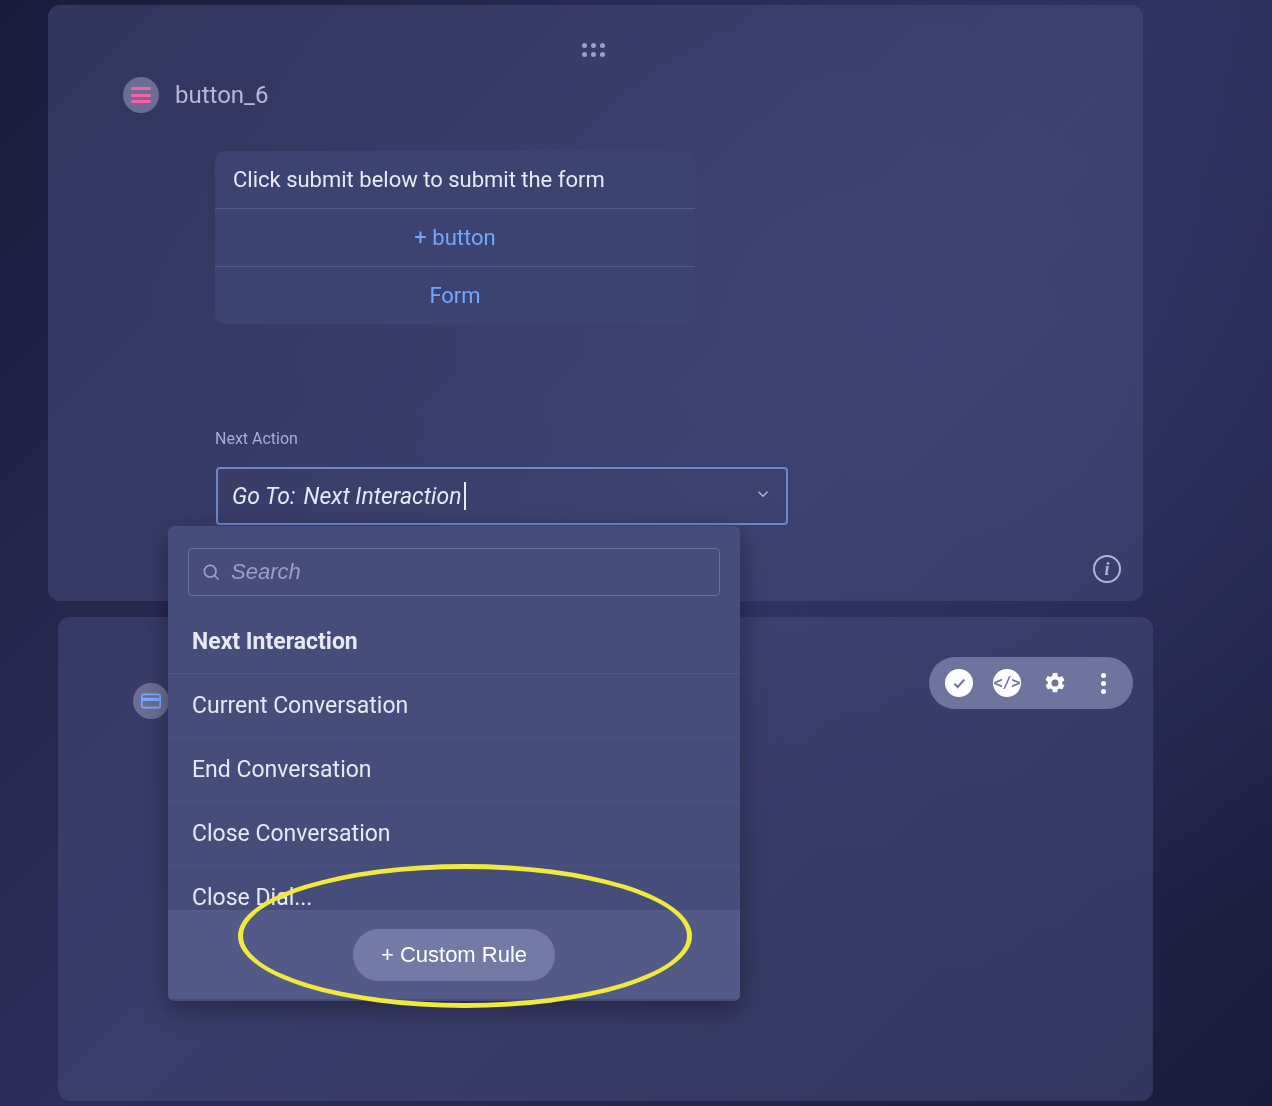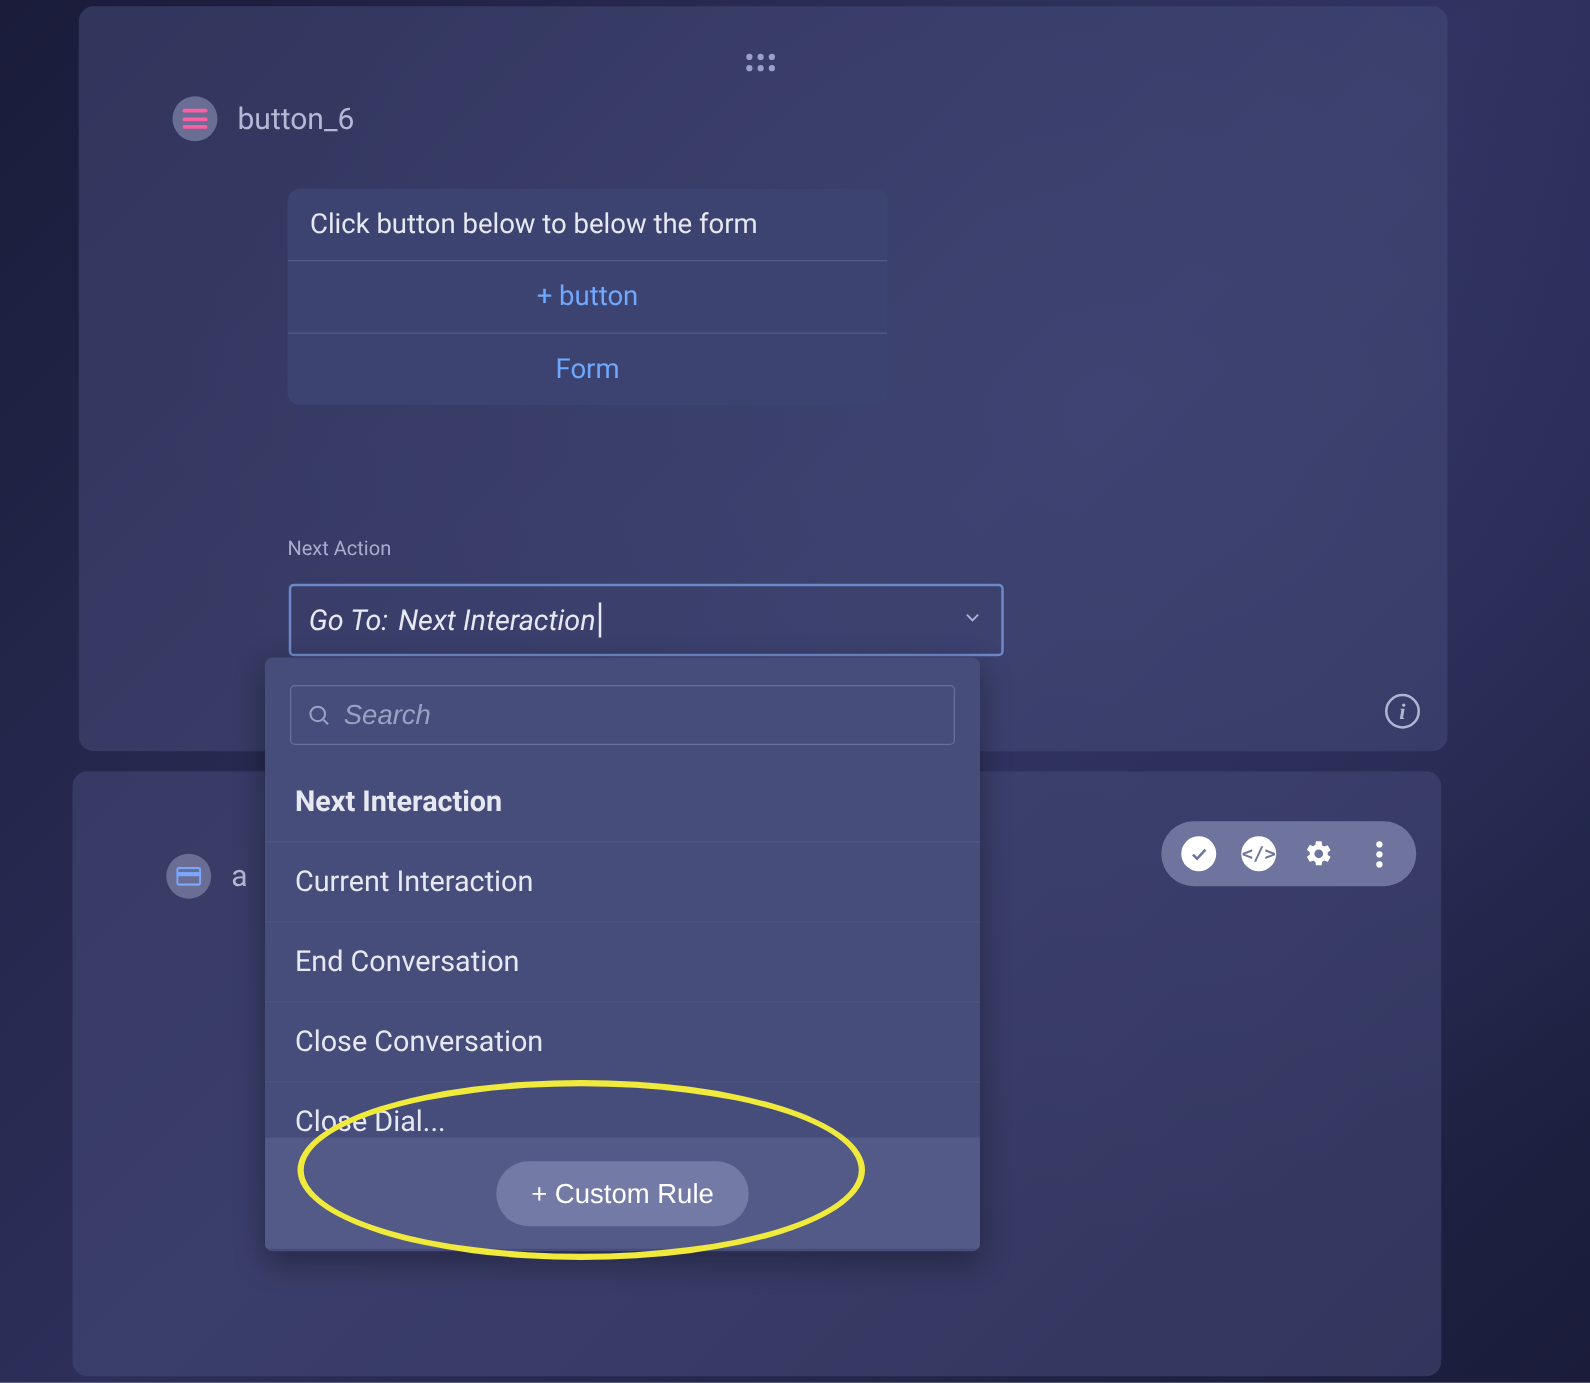--- a/index.html
+++ b/index.html
@@ -19,21 +19,21 @@
     pointer-events: none;
   }
 
   .card {
     position: absolute;
     background: rgba(70, 75, 120, 0.55);
     border-radius: 12px;
   }
 
   .card-top {
-    left: 63px;
+    left: 48px;
     top: 5px;
     width: 1095px;
     height: 596px;
   }
 
   .card-bottom {
     left: 58px;
     top: 617px;
     width: 1095px;
     height: 484px;
@@ -148,21 +148,20 @@
     position: absolute;
     left: 168px;
     top: 526px;
     width: 572px;
     height: 475px;
     background: #474d7a;
     border-radius: 6px;
     box-shadow: 0 8px 24px rgba(0,0,0,0.35);
     z-index: 10;
     overflow: hidden;
-    margin-left: 44px;
   }
   .dd-search-wrap {
     padding: 22px 20px 14px;
   }
   .dd-search {
     width: 100%;
     height: 48px;
     border: 1px solid #6a709c;
     background: transparent;
     border-radius: 4px;
@@ -294,21 +293,21 @@
           <span></span>
           <span></span>
           <span></span>
         </div>
     </div>
     <div class="node-title">button_6</div>
   </div>
 
   <div class="inner-panel">
     <div class="inner-row">
-      <div class="inner-prompt">Click button below to below the form</div>
+      <div class="inner-prompt">Click submit below to submit the form</div>
     </div>
     <div class="inner-row">
       <div class="inner-link">+ button</div>
     </div>
     <div class="inner-row">
       <div class="inner-link">Form</div>
     </div>
   </div>
 
   <div class="next-action-label">Next Action</div>
@@ -364,21 +363,21 @@
   <div class="dd-search-wrap">
     <div class="dd-search">
       <svg viewBox="0 0 24 24" fill="none" stroke-width="2">
           <circle cx="11" cy="11" r="7"></circle>
           <line x1="21" y1="21" x2="16.5" y2="16.5"></line>
         </svg>
       <input type="text" placeholder="Search" style="">
     </div>
   </div>
   <div class="dd-item selected">Next Interaction</div>
-  <div class="dd-item">Current Interaction</div>
+  <div class="dd-item">Current Conversation</div>
   <div class="dd-item">End Conversation</div>
   <div class="dd-item">Close Conversation</div>
   <div class="dd-item">Close Dial...</div>
   <div class="dd-footer">
     <button class="custom-rule-btn">+ Custom Rule</button>
   </div>
 </div>
 
 <div class="annotation-ellipse"></div>
 

